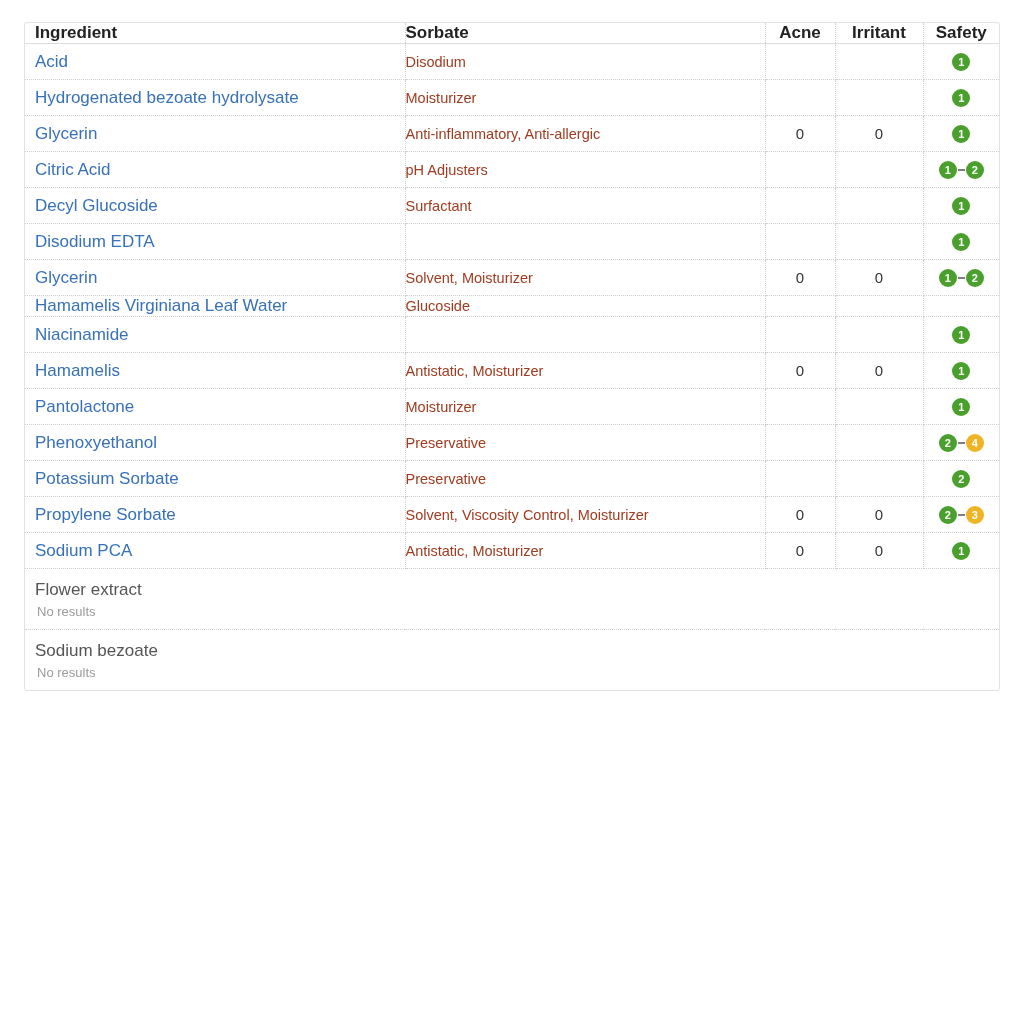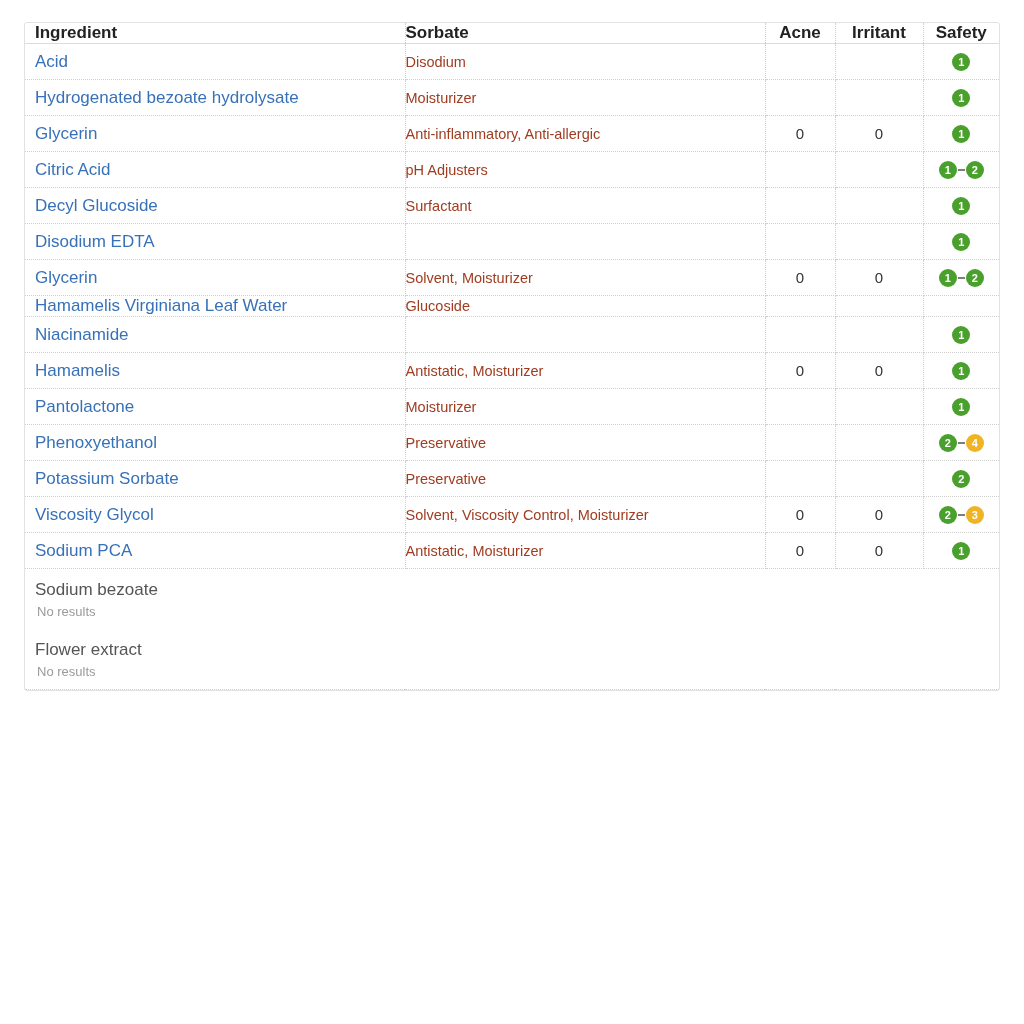--- a/index.html
+++ b/index.html
@@ -260,47 +260,47 @@
           <tr>
             <td class="name">Potassium Sorbate</td>
             <td class="func">Preservative</td>
             <td class="num"></td>
             <td class="num"></td>
             <td class="safety last"><span class="safety-wrap">
                 <span class="badge green">2</span>
               </span></td>
           </tr>
           <tr>
-            <td class="name">Viscosity Glycol</td>
+            <td class="name">Propylene Sorbate</td>
             <td class="func">Solvent, Viscosity Control, Moisturizer</td>
             <td class="num">0</td>
             <td class="num">0</td>
             <td class="safety last"><span class="safety-wrap">
                 <span class="badge green">2</span>
                 <span class="dash"></span>
                 <span class="badge yellow">3</span>
               </span></td>
           </tr>
           <tr>
             <td class="name">Sodium PCA</td>
             <td class="func">Antistatic, Moisturizer</td>
             <td class="num">0</td>
             <td class="num">0</td>
             <td class="safety last"><span class="safety-wrap">
                 <span class="badge green">1</span>
               </span></td>
+          </tr>
+          <tr class="noresult">
+            <td colspan="5">
+              <div class="nr-name">Flower extract</div>
+              <div class="nr-sub">No results</div>
+            </td>
           </tr>
           <tr class="noresult noresult-last">
             <td colspan="5">
               <div class="nr-name">Sodium bezoate</div>
-              <div class="nr-sub">No results</div>
-            </td>
-          </tr>
-          <tr class="noresult">
-            <td colspan="5">
-              <div class="nr-name">Flower extract</div>
               <div class="nr-sub">No results</div>
             </td>
           </tr>
         </tbody>
     </table>
   </div>
 </div>
 
 </body></html>

